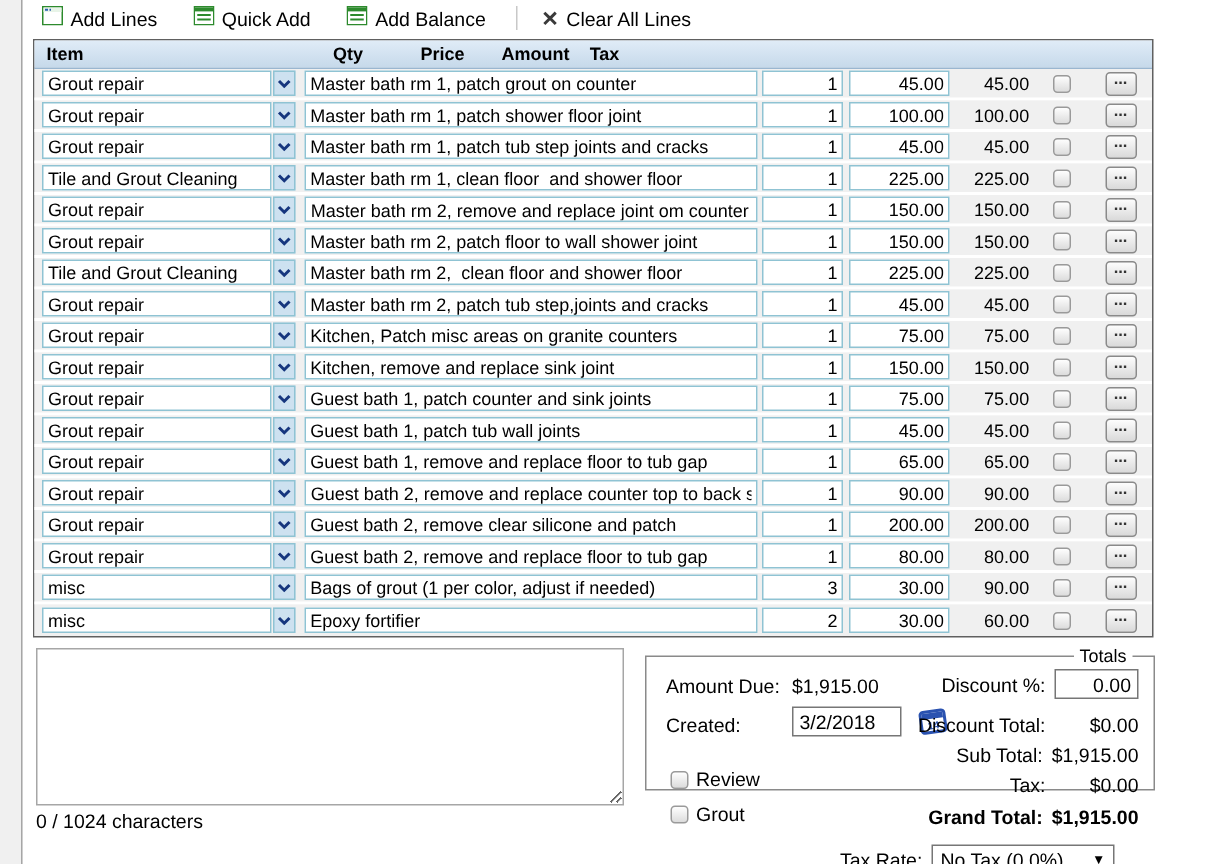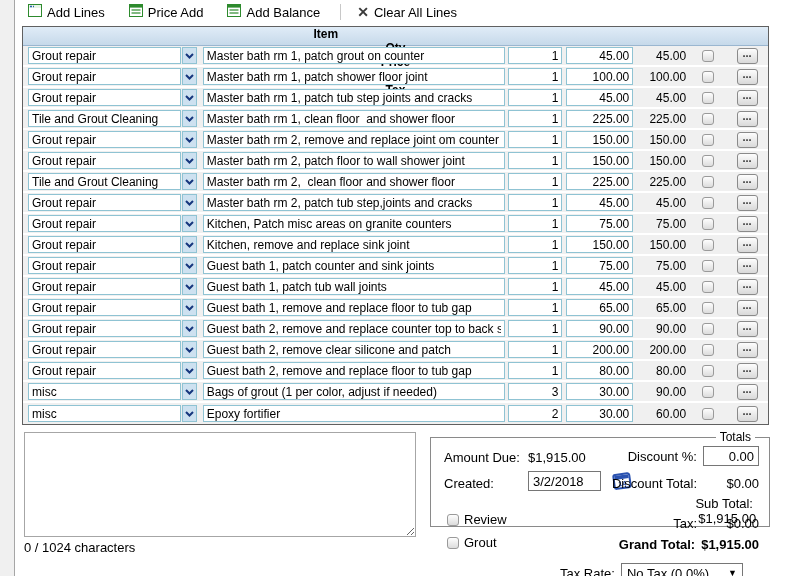--- a/index.html
+++ b/index.html
@@ -17,21 +17,21 @@
   .tb-btn { display:flex; align-items:center; gap:5px; font-size:13px; color:#000;
     background:none; border:none; padding:2px 6px; margin-right:12px; cursor:default;
     font-family:"Liberation Sans", sans-serif; }
   .tb-sep { width:1px; height:16px; background:#c8c8c8; margin:0 10px 0 2px; }
   .x-icon { font-size:14px; color:#3a3a3a; font-weight:bold; line-height:1; }
 
   
   .grid { position:absolute; left:22px; top:26px; width:747px; border:1px solid #606060; background:#fff; }
   .thead { display:flex; height:19px; align-items:center;
     background:linear-gradient(#e0ecf7,#c6d9ea); border-bottom:1px solid #9ab6d0;
-    font-size:12px; font-weight:bold; color:#000;flex-direction:column; }
+    font-size:12px; font-weight:bold; color:#000; }
   .trow { display:flex; align-items:center; height:21px; background:#f0f0f0;
     border-bottom:2px solid #fff; font-size:12px; }
   .trow:last-child { border-bottom:none; }
   .c-item   { width:180px; padding-left:5px; }
   .c-desc   { width:306px; }
   .c-qty    { width:58px; }
   .c-price  { width:68px; }
   .c-amount { width:56px; text-align:right; padding-right:4px; }
   .c-tax    { width:36px; display:flex; justify-content:center; }
   .c-more   { width:42px; display:flex; justify-content:center; }
@@ -105,21 +105,21 @@
     </button>
     <button class="tb-btn">
       <span>
         <svg width="14" height="13" viewBox="0 0 14 13">
             <rect x="0.5" y="0.5" width="13" height="12" fill="#fff" stroke="#2d8a2d"></rect>
             <rect x="1" y="1" width="12" height="2.6" fill="#2d8a2d"></rect>
             <line x1="2.5" y1="6" x2="11.5" y2="6" stroke="#2d8a2d" stroke-width="1.2"></line>
             <line x1="2.5" y1="9" x2="11.5" y2="9" stroke="#2d8a2d" stroke-width="1.2"></line>
           </svg>
       </span>
-      <span>Price Add</span>
+      <span>Quick Add</span>
     </button>
     <button class="tb-btn">
       <span>
         <svg width="14" height="13" viewBox="0 0 14 13">
             <rect x="0.5" y="0.5" width="13" height="12" fill="#fff" stroke="#2d8a2d"></rect>
             <rect x="1" y="1" width="12" height="2.6" fill="#2d8a2d"></rect>
             <line x1="2.5" y1="6" x2="11.5" y2="6" stroke="#2d8a2d" stroke-width="1.2"></line>
             <line x1="2.5" y1="9" x2="11.5" y2="9" stroke="#2d8a2d" stroke-width="1.2"></line>
           </svg>
       </span>
@@ -581,21 +581,21 @@
             <rect x="3" y="4" width="14" height="4" fill="#2a52b0"></rect>
             <text x="10" y="15" font-size="7" font-weight="bold" fill="#2a52b0" text-anchor="middle" font-family="Liberation Sans, sans-serif">14</text>
           </svg>
       </span>
     </button>
 
     <div class="t-right-row" style="top:38px;">
       <span class="lbl">Discount Total:</span>
       <span class="val">$0.00</span>
     </div>
-    <div class="t-right-row" style="top:58px;flex-direction:column;">
+    <div class="t-right-row" style="top:58px;">
       <span class="lbl">Sub Total:</span>
       <span class="val">$1,915.00</span>
     </div>
     <div class="t-right-row" style="top:78px;">
       <span class="lbl">Tax:</span>
       <span class="val">$0.00</span>
     </div>
     <div class="t-right-row grand" style="top:99px;">
       <span class="lbl">Grand Total:</span>
       <span class="val">$1,915.00</span>

